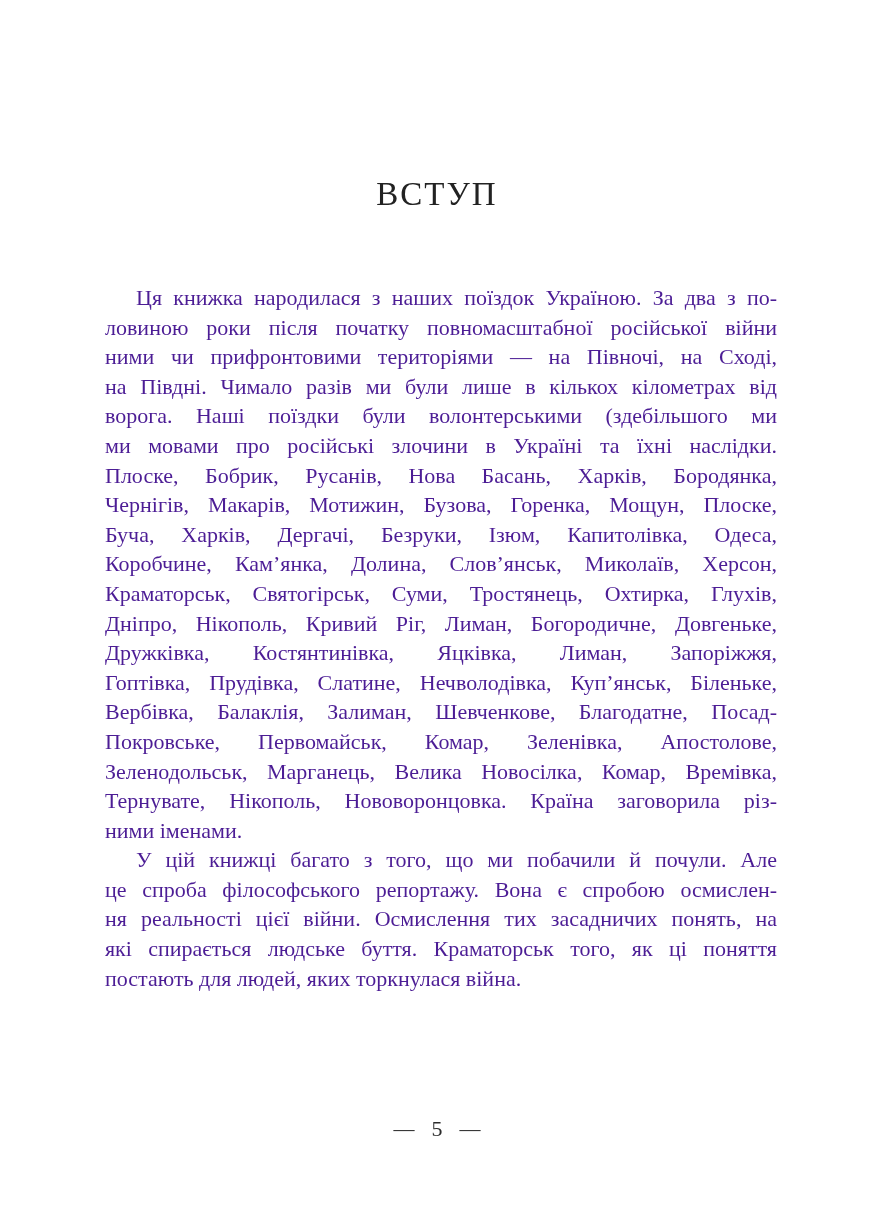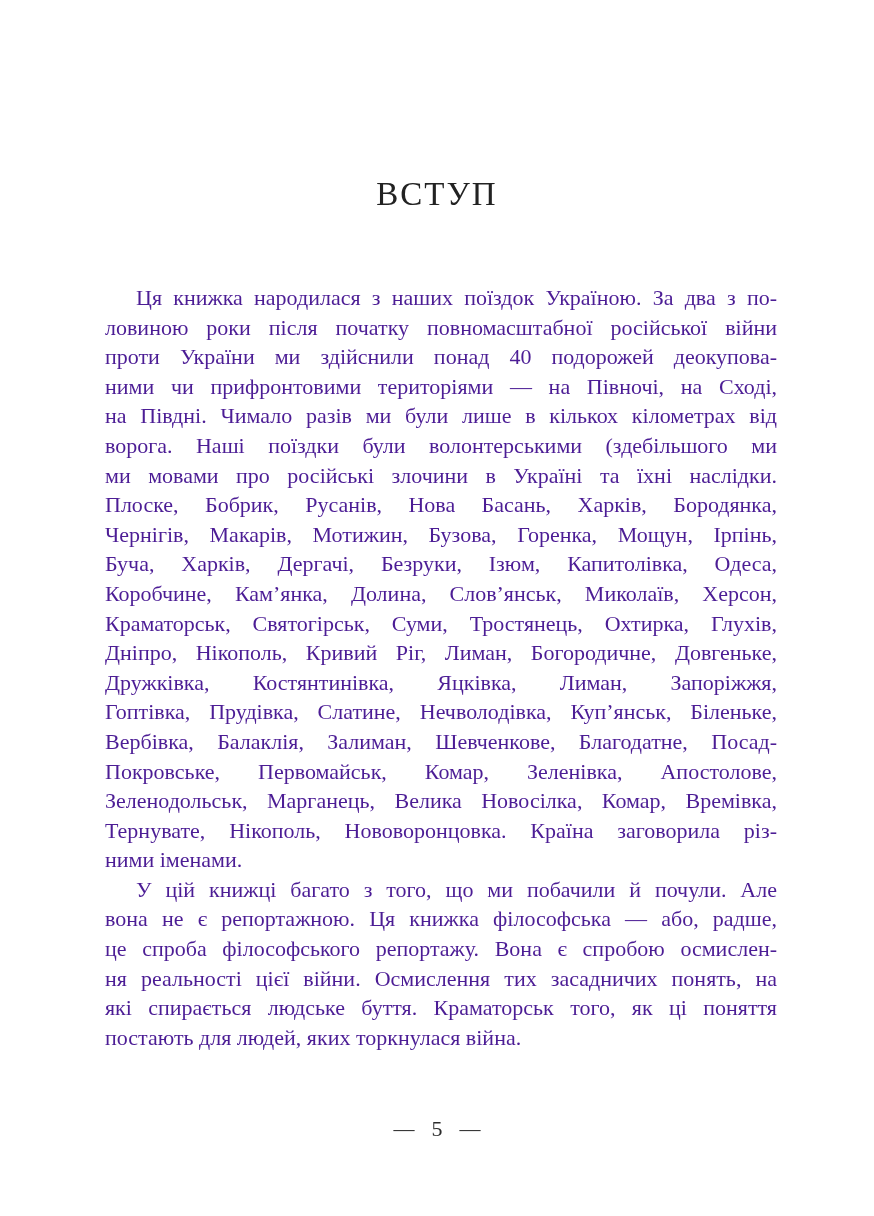--- a/index.html
+++ b/index.html
@@ -59,42 +59,40 @@
 <body>
 
 <div class="page">
 
   <div class="chapter-title">ВСТУП</div>
 
   <div class="body-text">
       <div class="paragraph">
         <div class="text-line first">Ця книжка народилася з наших поїздок Україною. За два з по-</div>
         <div class="text-line">ловиною роки після початку повномасштабної російської війни</div>
-        <div class="text-line">проти України ми здійснили понад 40 подорожей деокупова-</div>
         <div class="text-line">ними чи прифронтовими територіями — на Півночі, на Сході,</div>
         <div class="text-line">на Півдні. Чимало разів ми були лише в кількох кілометрах від</div>
         <div class="text-line">ворога. Наші поїздки були волонтерськими (здебільшого ми</div>
         <div class="text-line">ми мовами про російські злочини в Україні та їхні наслідки.</div>
         <div class="text-line">Плоске, Бобрик, Русанів, Нова Басань, Харків, Бородянка,</div>
-        <div class="text-line">Чернігів, Макарів, Мотижин, Бузова, Горенка, Мощун, Ірпінь,</div>
+        <div class="text-line">Чернігів, Макарів, Мотижин, Бузова, Горенка, Мощун, Плоске,</div>
         <div class="text-line">Буча, Харків, Дергачі, Безруки, Ізюм, Капитолівка, Одеса,</div>
         <div class="text-line">Коробчине, Кам’янка, Долина, Слов’янськ, Миколаїв, Херсон,</div>
         <div class="text-line">Краматорськ, Святогірськ, Суми, Тростянець, Охтирка, Глухів,</div>
         <div class="text-line">Дніпро, Нікополь, Кривий Ріг, Лиман, Богородичне, Довгеньке,</div>
         <div class="text-line">Дружківка, Костянтинівка, Яцківка, Лиман, Запоріжжя,</div>
         <div class="text-line">Гоптівка, Прудівка, Слатине, Нечволодівка, Куп’янськ, Біленьке,</div>
         <div class="text-line">Вербівка, Балаклія, Залиман, Шевченкове, Благодатне, Посад-</div>
         <div class="text-line">Покровське, Первомайськ, Комар, Зеленівка, Апостолове,</div>
         <div class="text-line">Зеленодольськ, Марганець, Велика Новосілка, Комар, Времівка,</div>
         <div class="text-line">Тернувате, Нікополь, Нововоронцовка. Країна заговорила різ-</div>
         <div class="text-line last">ними іменами.</div>
       </div>
       <div class="paragraph">
         <div class="text-line first">У цій книжці багато з того, що ми побачили й почули. Але</div>
-        <div class="text-line">вона не є репортажною. Ця книжка філософська — або, радше,</div>
         <div class="text-line">це спроба філософського репортажу. Вона є спробою осмислен-</div>
         <div class="text-line">ня реальності цієї війни. Осмислення тих засадничих понять, на</div>
         <div class="text-line">які спирається людське буття. Краматорськ того, як ці поняття</div>
         <div class="text-line last">постають для людей, яких торкнулася війна.</div>
       </div>
     </div>
 
   <div class="page-footer">
     <span class="dash">—</span><span class="num">5</span><span class="dash">—</span>
   </div>

